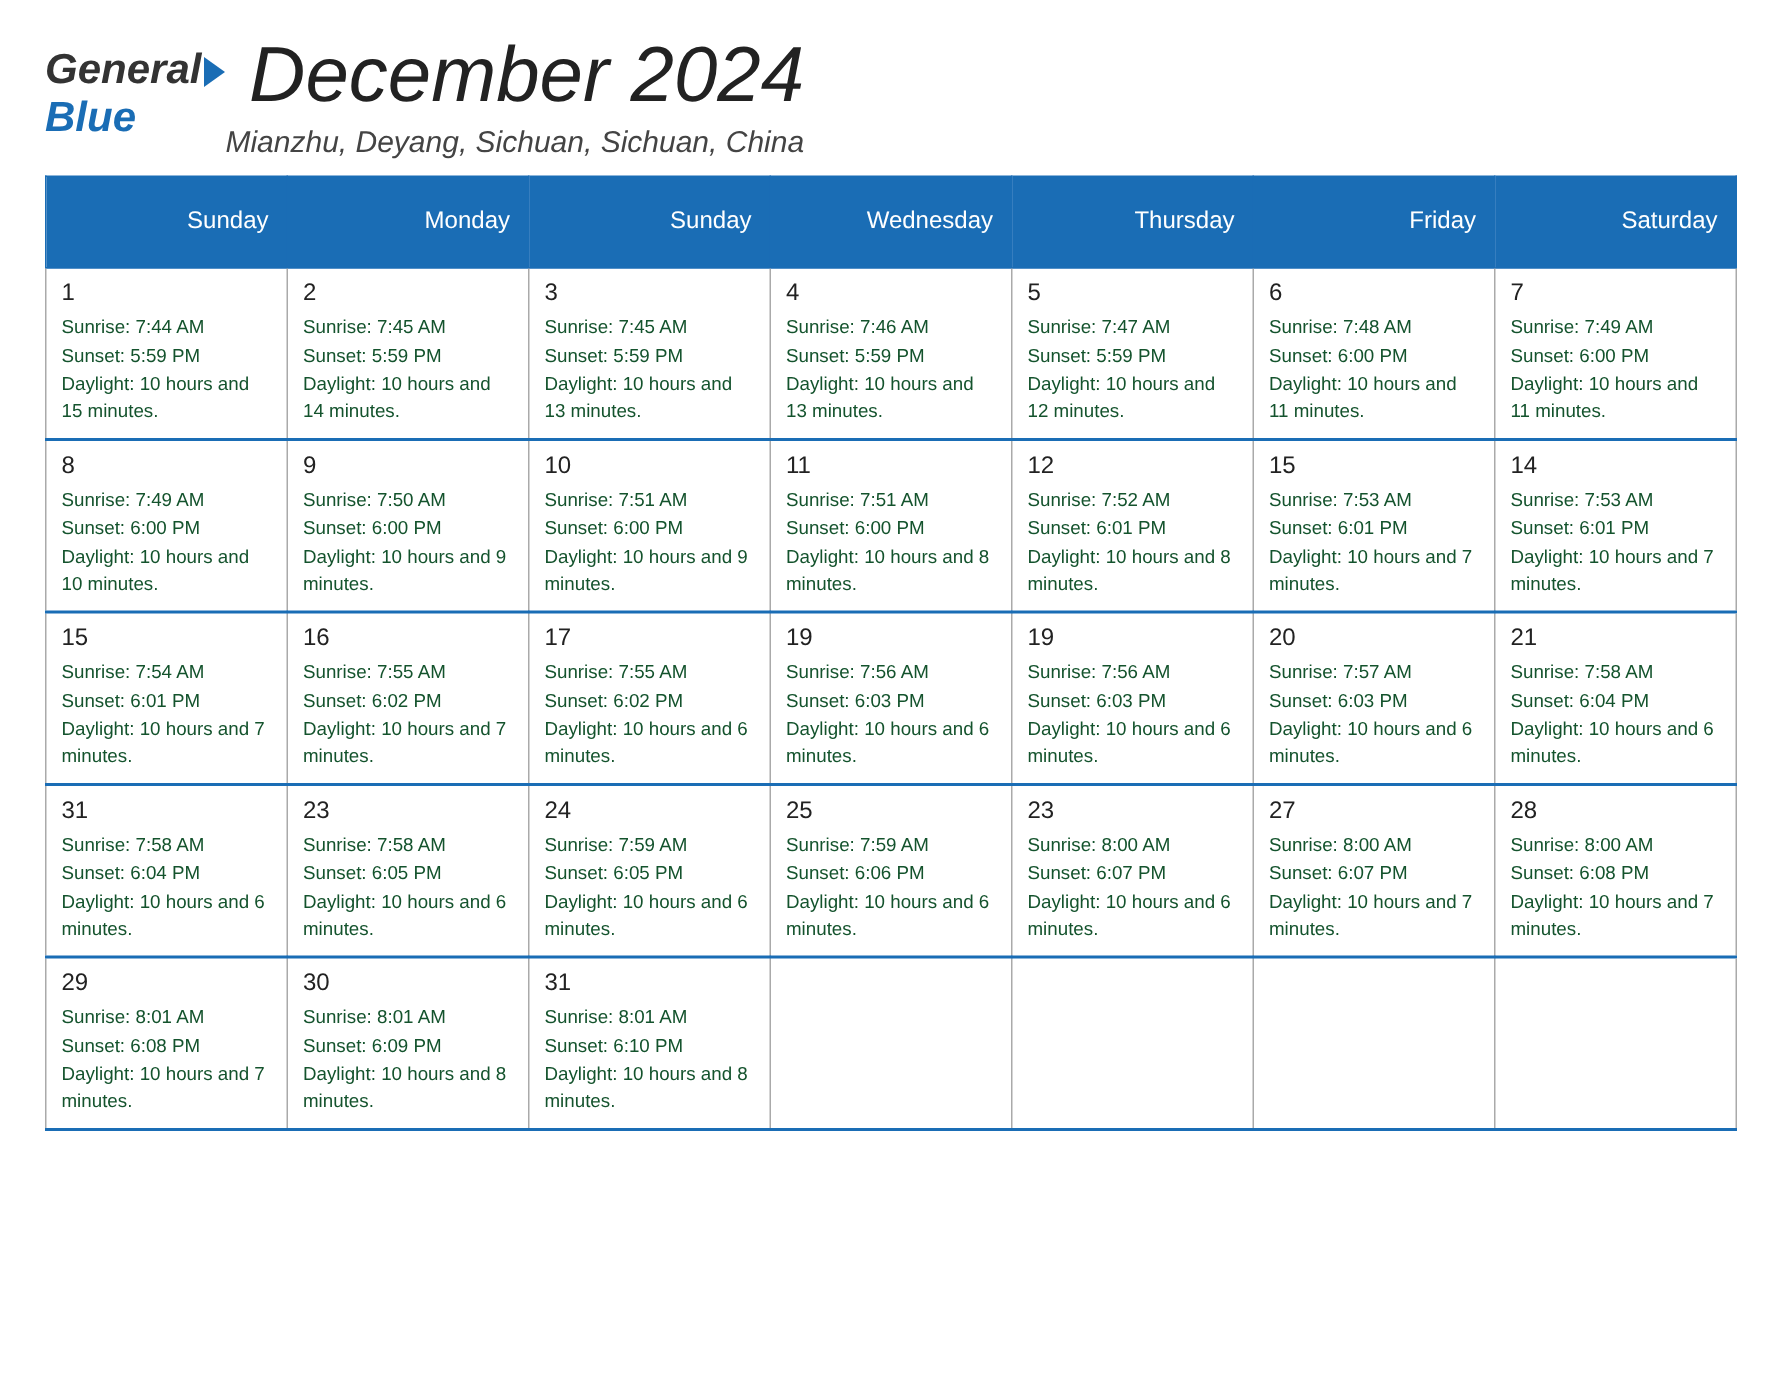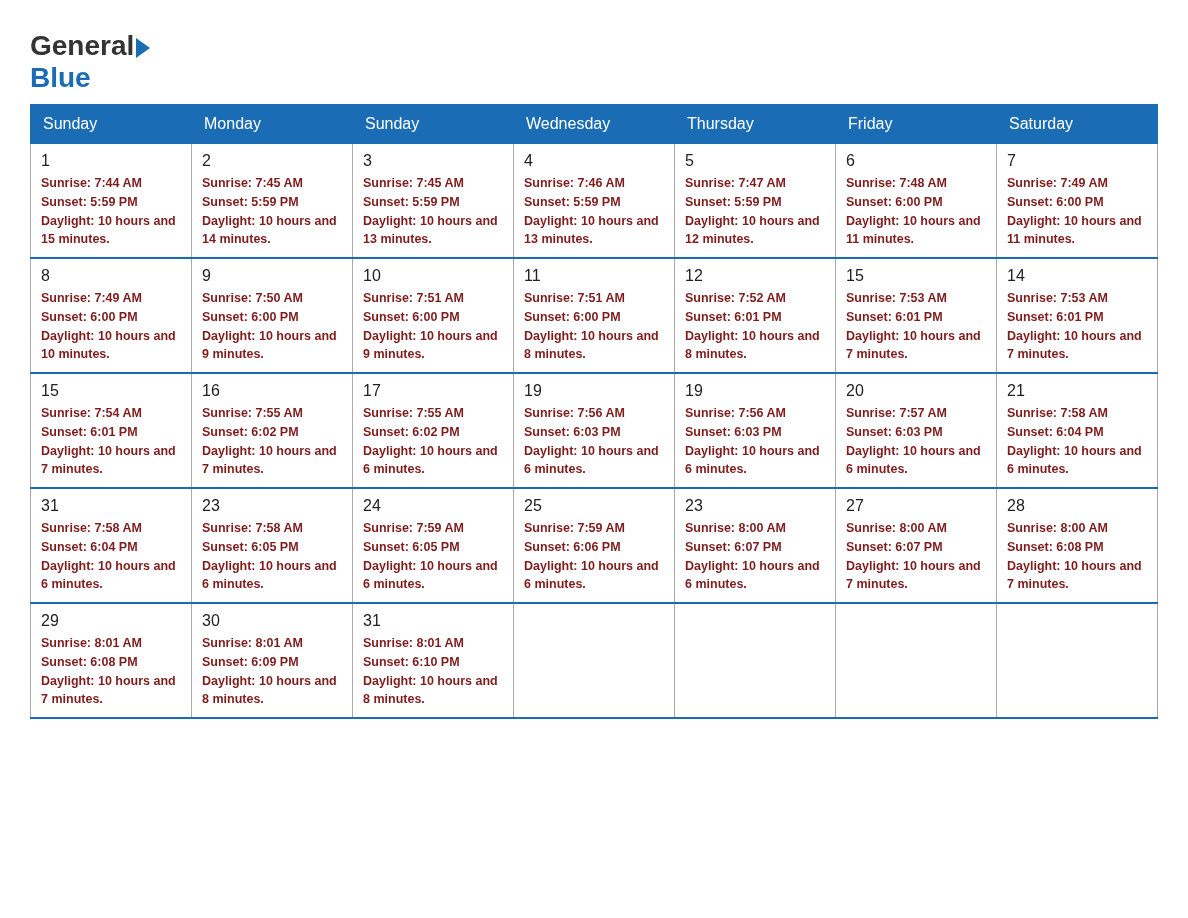--- a/index.html
+++ b/index.html
@@ -7,20 +7,21 @@
       font-family: Arial, sans-serif;
       background: #fff;
       padding: 20px 30px;
       width: 1188px;
       min-height: 918px;
     }
     .header {
       display: flex;
       align-items: flex-start;
       margin-bottom: 10px;
+      font-style: italic;
     }
     .logo {
       display: flex;
       flex-direction: column;
       align-items: flex-start;
       margin-top: 10px;
     }
     .logo-text {
       display: flex;
       align-items: center;
@@ -60,61 +61,62 @@
     .calendar {
       width: 100%;
       border-collapse: collapse;
       margin-top: 10px;
     }
     .calendar thead th {
       background: #1a6db5;
       color: #fff;
       font-size: 16px;
       font-weight: normal;
-      padding: 10px 12px;
-      text-align: left;
+      padding: 21px 12px;
+      text-align: right;
       border: 1px solid #1a6db5;
     }
     .calendar tbody td {
       border: 1px solid #aaa;
       vertical-align: top;
       padding: 8px 10px;
       width: 14.28%;
       min-height: 90px;
     }
     .day-number {
       font-size: 16px;
       color: #222;
       margin-bottom: 4px;
     }
     .day-info {
       font-size: 12.5px;
-      color: #7f1d1d;
+      color: #14532d;
       line-height: 1.5;
-      font-weight: bold;
     }
     .empty-cell {
       background: #fff;
     }
     .calendar tbody tr {
       border-bottom: 2px solid #1a6db5;
     }
   </style>
 </head>
 <body>
 
 <div class="header">
   <div class="logo">
     <div class="logo-text">
       <span class="logo-general">General</span>
       <div class="logo-arrow"></div>
     </div>
     <span class="logo-blue">Blue</span>
   </div>
   <div class="title-area">
+    <div class="month-title">December 2024</div>
+    <div class="location-title">Mianzhu, Deyang, Sichuan, Sichuan, China</div>
   </div>
 </div>
 
 <table class="calendar">
   <thead>
     <tr>
     <th>Sunday</th>
         <th>Monday</th>
         <th>Sunday</th>
         <th>Wednesday</th>

